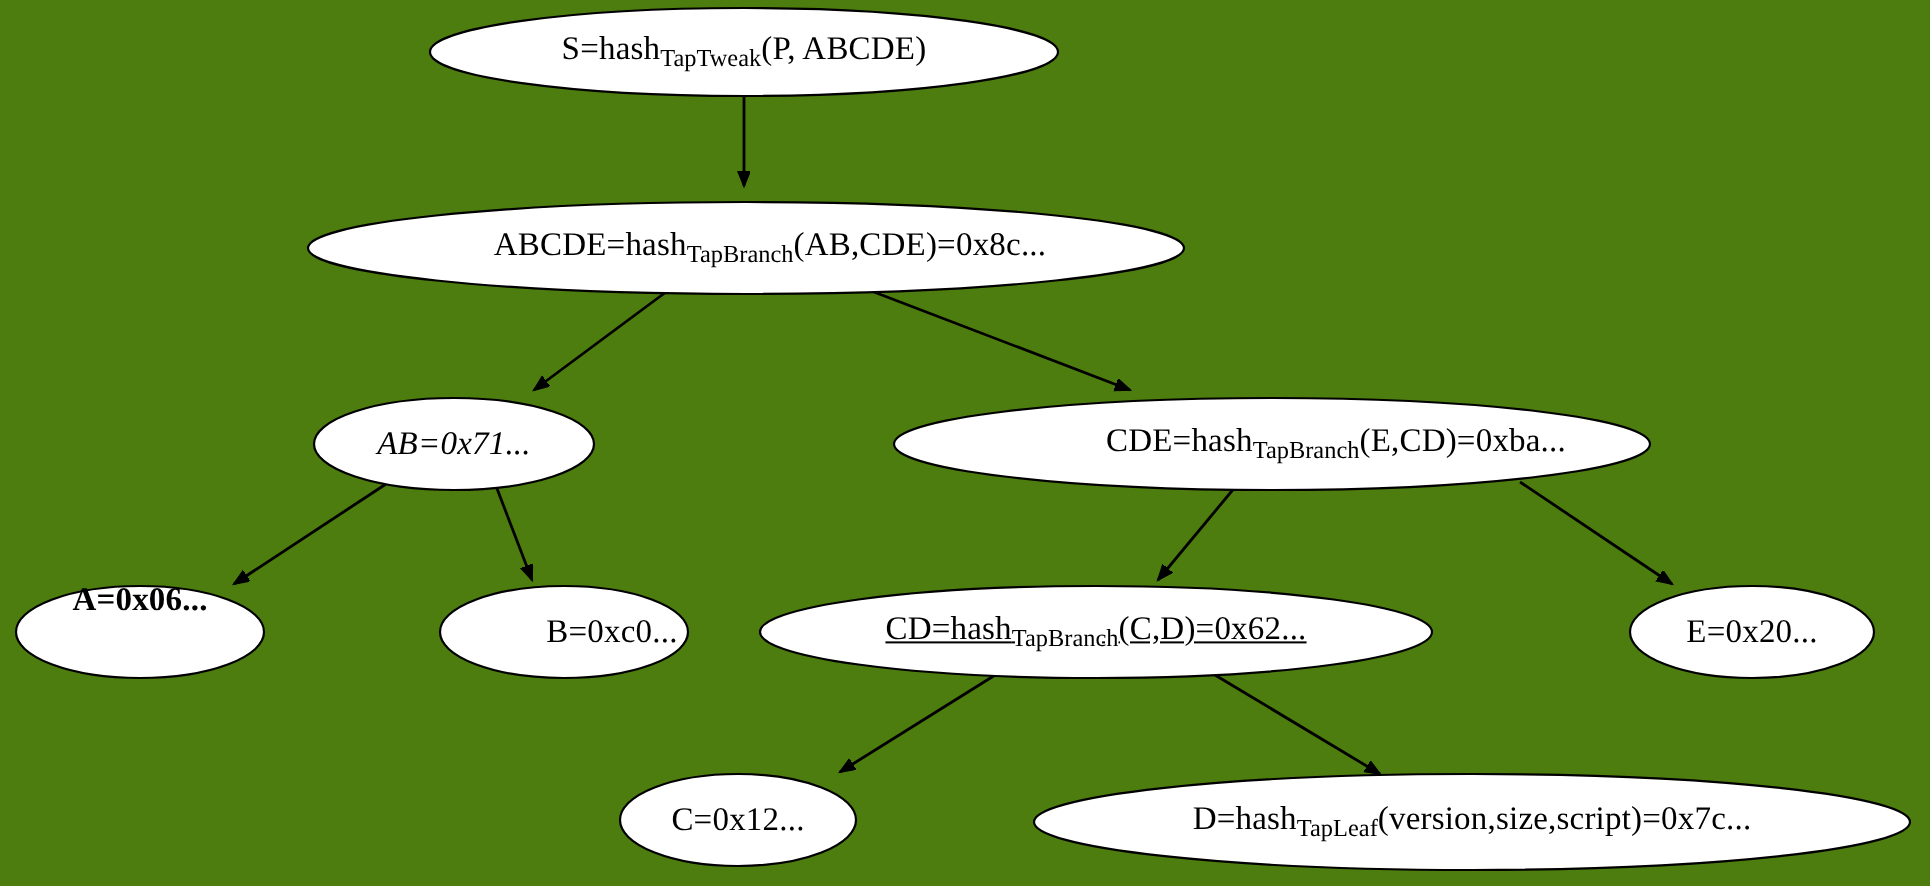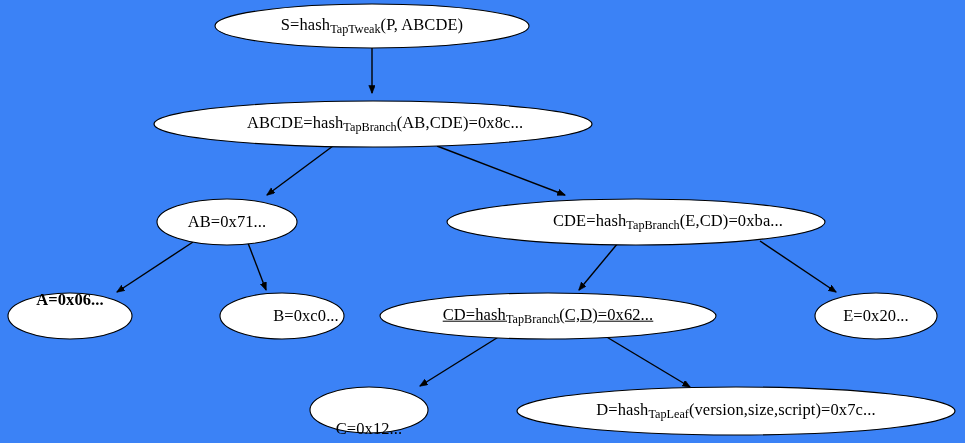--- a/index.html
+++ b/index.html
@@ -4,21 +4,21 @@
 <style>
   html, body {
     margin: 0;
     padding: 0;
     background: #ffffff;
   }
   #canvas {
     position: relative;
     width: 965px;
     height: 443px;
-    background: #3b82f6;
+    background: #4d7c0f;
     overflow: hidden;
     font-family: "Liberation Serif", "DejaVu Serif", serif;
   }
   #graph-svg {
     position: absolute;
     left: 0;
     top: 0;
     width: 965px;
     height: 443px;
   }
@@ -84,22 +84,22 @@
         <ellipse cx="282" cy="316" rx="62" ry="23" class="node-ellipse"></ellipse>
         <ellipse cx="548" cy="316" rx="168" ry="23" class="node-ellipse"></ellipse>
         <ellipse cx="876" cy="316" rx="61" ry="23" class="node-ellipse"></ellipse>
         <ellipse cx="369" cy="410" rx="59" ry="23" class="node-ellipse"></ellipse>
         <ellipse cx="736" cy="411" rx="219" ry="24" class="node-ellipse"></ellipse>
       </g>
   </svg>
   <div id="labels-layer">
       <div class="node-label" style="left: 372px; top: 26px;"><span>S=hash</span><sub>TapTweak</sub><span>(P, ABCDE)</span></div>
       <div class="node-label" style="left: 373px; top: 124px; margin-left: 12px;"><span>ABCDE=hash</span><sub>TapBranch</sub><span>(AB,CDE)=0x8c...</span></div>
-      <div class="node-label" style="left: 227px; top: 222px;"><span>AB=0x71...</span></div>
+      <div class="node-label" style="left: 227px; top: 222px; font-style: italic;"><span>AB=0x71...</span></div>
       <div class="node-label" style="left: 636px; top: 222px; margin-left: 32px;"><span>CDE=hash</span><sub>TapBranch</sub><span>(E,CD)=0xba...</span></div>
       <div class="node-label" style="left: 70px; top: 300px; font-weight: bold;"><span>A=0x06...</span></div>
       <div class="node-label" style="left: 282px; top: 316px; margin-left: 24px;"><span>B=0xc0...</span></div>
       <div class="node-label" style="left: 548px; top: 316px; text-decoration: underline;"><span>CD=hash</span><sub>TapBranch</sub><span>(C,D)=0x62...</span></div>
       <div class="node-label" style="left: 876px; top: 316px; text-align: right;"><span>E=0x20...</span></div>
-      <div class="node-label" style="left: 369px; top: 410px; margin-top: 19px;"><span>C=0x12...</span></div>
+      <div class="node-label" style="left: 369px; top: 410px;"><span>C=0x12...</span></div>
       <div class="node-label" style="left: 736px; top: 411px;"><span>D=hash</span><sub>TapLeaf</sub><span>(version,size,script)=0x7c...</span></div>
     </div>
 </div>
 
 </body></html>

